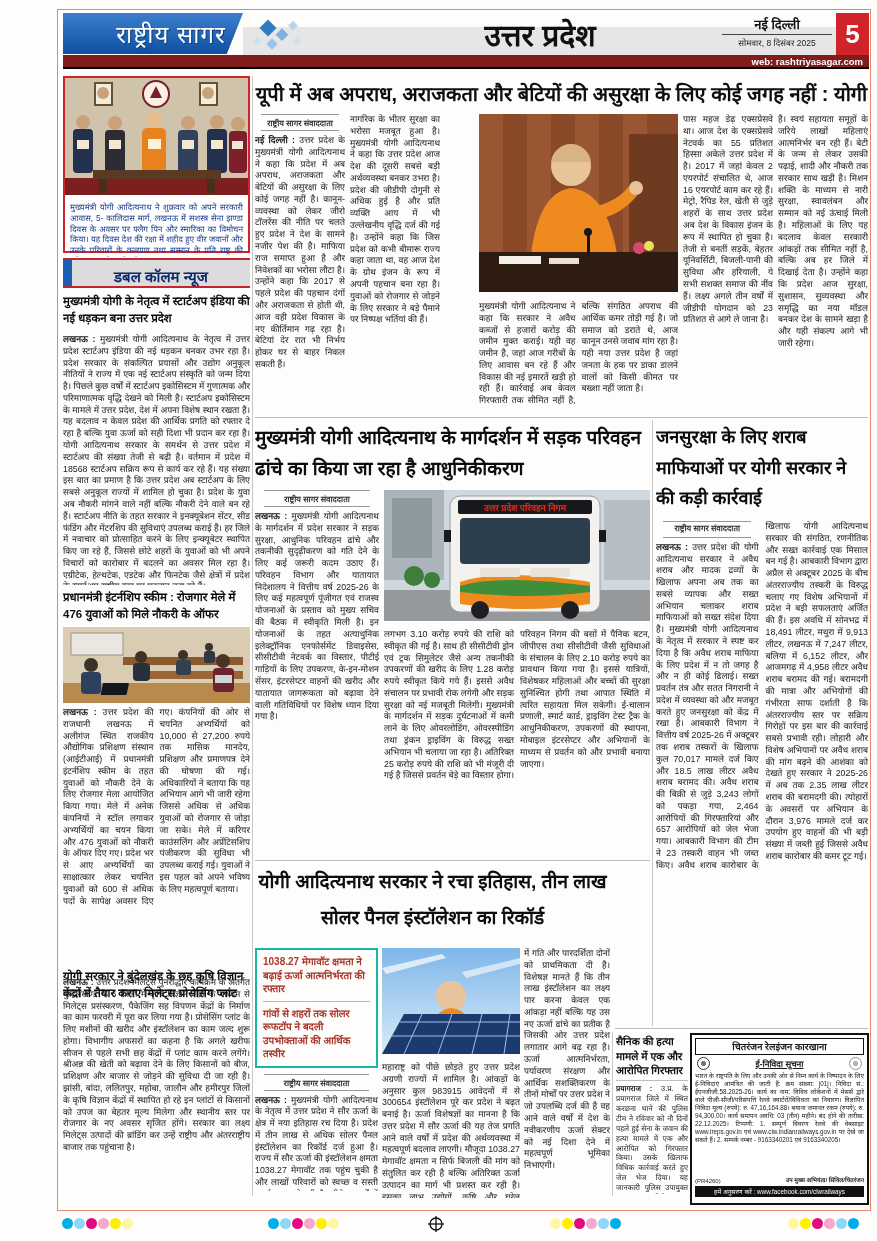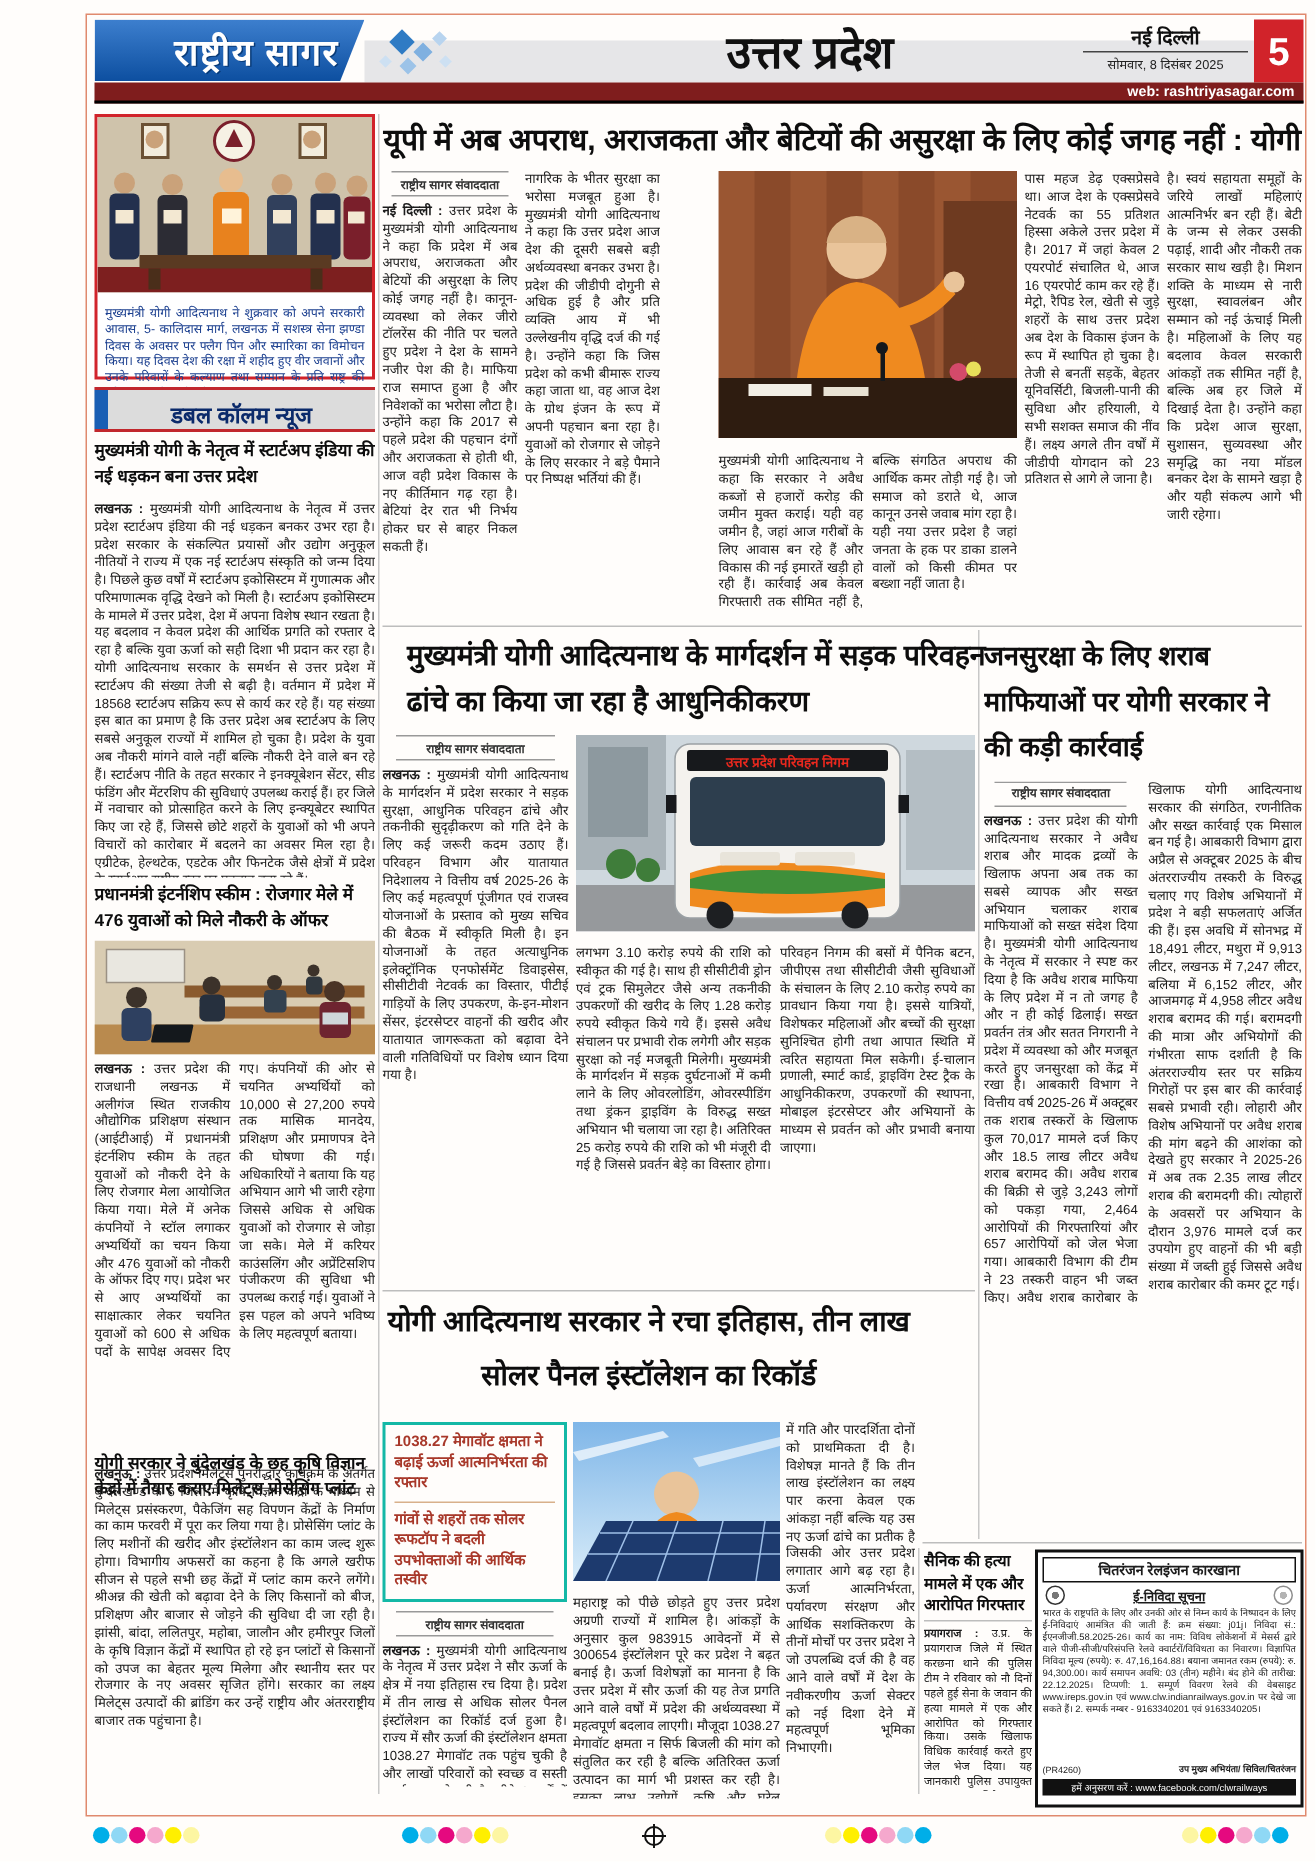--- a/index.html
+++ b/index.html
@@ -6,21 +6,21 @@
   .page{position:relative;width:877px;height:1241px;background:#fffdfb;overflow:hidden;
         font-family:"Liberation Sans","DejaVu Sans",sans-serif;color:#1c1c1c;}
   .abs{position:absolute;}
   .frame{left:57px;top:9px;width:812px;height:1200px;border:1px solid #e08a6e;}
   
   .grayband{left:243px;top:27px;width:594px;height:28px;background:#e6e6e8;}
   .masthead{left:63px;top:13px;width:180px;height:41px;
      background:linear-gradient(180deg,#3d7fce 0%,#0d4fa0 100%);
      clip-path:polygon(0 0,100% 0,91% 100%,0 100%);
      display:flex;align-items:center;justify-content:center;}
-  .masthead span{color:#fff;font-size:24px;font-weight:700;letter-spacing:1px;text-shadow:1px 1px 0 #083a77;margin-left:36px;}
+  .masthead span{color:#fff;font-size:24px;font-weight:400;letter-spacing:1px;text-shadow:1px 1px 0 #083a77;margin-left:36px;}
   .section-title{left:243px;top:16px;width:594px;height:40px;text-align:center;
      font-size:30px;font-weight:800;color:#101010;line-height:40px;}
   .edition{left:722px;top:15px;width:110px;text-align:center;}
   .edition .city{font-size:13px;font-weight:800;color:#111;border-bottom:1px solid #444;padding-bottom:1px;}
   .edition .date{font-size:8.5px;color:#222;padding-top:2px;}
   .pagenum{left:836px;top:13px;width:33px;height:42px;background:#d1232a;color:#fff;
      font-size:26px;font-weight:800;text-align:center;line-height:42px;}
   .webstrip{left:63px;top:55px;width:806px;height:14px;background:#7f1d1d;border-bottom:2px solid #000000;
      color:#fff;font-size:9.5px;font-weight:700;text-align:right;line-height:14px;padding-right:6px;box-sizing:border-box;}
   
@@ -193,21 +193,21 @@
         <circle cx="160" cy="134" r="6" fill="#d44a6a"></circle>
           <circle cx="170" cy="132" r="5" fill="#e8e05a"></circle>
       </svg>
       <div class="body-txt two-col" style="height:118px;margin-top:5px;">मुख्यमंत्री योगी आदित्यनाथ ने कहा कि सरकार ने अवैध कब्जों से हजारों करोड़ की जमीन मुक्त कराई। यही वह जमीन है, जहां आज गरीबों के लिए आवास बन रहे हैं और विकास की नई इमारतें खड़ी हो रही हैं। कार्रवाई अब केवल गिरफ्तारी तक सीमित नहीं है, बल्कि संगठित अपराध की आर्थिक कमर तोड़ी गई है। जो समाज को डराते थे, आज कानून उनसे जवाब मांग रहा है। यही नया उत्तर प्रदेश है जहां जनता के हक पर डाका डालने वालों को किसी कीमत पर बख्शा नहीं जाता है।</div>
     </div>
     <div class="body-txt" style="width:97px;height:301px;">पास महज डेढ़ एक्सप्रेसवे था। आज देश के एक्सप्रेसवे नेटवर्क का 55 प्रतिशत हिस्सा अकेले उत्तर प्रदेश में है। 2017 में जहां केवल 2 एयरपोर्ट संचालित थे, आज 16 एयरपोर्ट काम कर रहे हैं। मेट्रो, रैपिड रेल, खेती से जुड़े शहरों के साथ उत्तर प्रदेश अब देश के विकास इंजन के रूप में स्थापित हो चुका है। तेजी से बनतीं सड़कें, बेहतर यूनिवर्सिटी, बिजली-पानी की सुविधा और हरियाली, ये सभी सशक्त समाज की नींव हैं। लक्ष्य अगले तीन वर्षों में जीडीपी योगदान को 23 प्रतिशत से आगे ले जाना है।</div>
     <div class="body-txt" style="width:97px;height:301px;">है। स्वयं सहायता समूहों के जरिये लाखों महिलाएं आत्मनिर्भर बन रही हैं। बेटी के जन्म से लेकर उसकी पढ़ाई, शादी और नौकरी तक सरकार साथ खड़ी है। मिशन शक्ति के माध्यम से नारी सुरक्षा, स्वावलंबन और सम्मान को नई ऊंचाई मिली है। महिलाओं के लिए यह बदलाव केवल सरकारी आंकड़ों तक सीमित नहीं है, बल्कि अब हर जिले में दिखाई देता है। उन्होंने कहा कि प्रदेश आज सुरक्षा, सुशासन, सुव्यवस्था और समृद्धि का नया मॉडल बनकर देश के सामने खड़ा है और यही संकल्प आगे भी जारी रहेगा।</div>
   </div>
   <div class="abs rule-h" style="left:255px;top:417px;width:613px;"></div>
 
-  <div class="abs headline" style="left:255px;top:422px;width:395px;height:64px;font-size:19px;line-height:1.65;margin-left:16px;">मुख्यमंत्री योगी आदित्यनाथ के मार्गदर्शन में सड़क परिवहन ढांचे का किया जा रहा है आधुनिकीकरण</div>
+  <div class="abs headline" style="left:255px;top:422px;width:395px;height:64px;font-size:19px;line-height:1.65;">मुख्यमंत्री योगी आदित्यनाथ के मार्गदर्शन में सड़क परिवहन ढांचे का किया जा रहा है आधुनिकीकरण</div>
   <div class="abs" style="left:255px;top:490px;width:395px;height:368px;display:flex;gap:5px;">
     <div style="width:124px;">
       <div class="byline">राष्ट्रीय सागर संवाददाता</div>
       <div class="body-txt" style="height:335px;"><span class="dateline">लखनऊ :</span><span> मुख्यमंत्री योगी आदित्यनाथ के मार्गदर्शन में प्रदेश सरकार ने सड़क सुरक्षा, आधुनिक परिवहन ढांचे और तकनीकी सुदृढ़ीकरण को गति देने के लिए कई जरूरी कदम उठाए हैं। परिवहन विभाग और यातायात निदेशालय ने वित्तीय वर्ष 2025-26 के लिए कई महत्वपूर्ण पूंजीगत एवं राजस्व योजनाओं के प्रस्ताव को मुख्य सचिव की बैठक में स्वीकृति मिली है। इन योजनाओं के तहत अत्याधुनिक इलेक्ट्रॉनिक एनफोर्समेंट डिवाइसेस, सीसीटीवी नेटवर्क का विस्तार, पीटीई गाड़ियों के लिए उपकरण, के-इन-मोशन सेंसर, इंटरसेप्टर वाहनों की खरीद और यातायात जागरूकता को बढ़ावा देने वाली गतिविधियों पर विशेष ध्यान दिया गया है।</span></div>
     </div>
     <div style="width:266px;">
       <svg width="266" height="131" viewBox="0 0 266 131" preserveAspectRatio="none">
         <rect width="266" height="131" fill="#cfd8de"></rect>
         <rect x="0" y="0" width="60" height="90" fill="#aab4ba"></rect>
           <rect x="8" y="8" width="40" height="60" fill="#8d999f"></rect>

